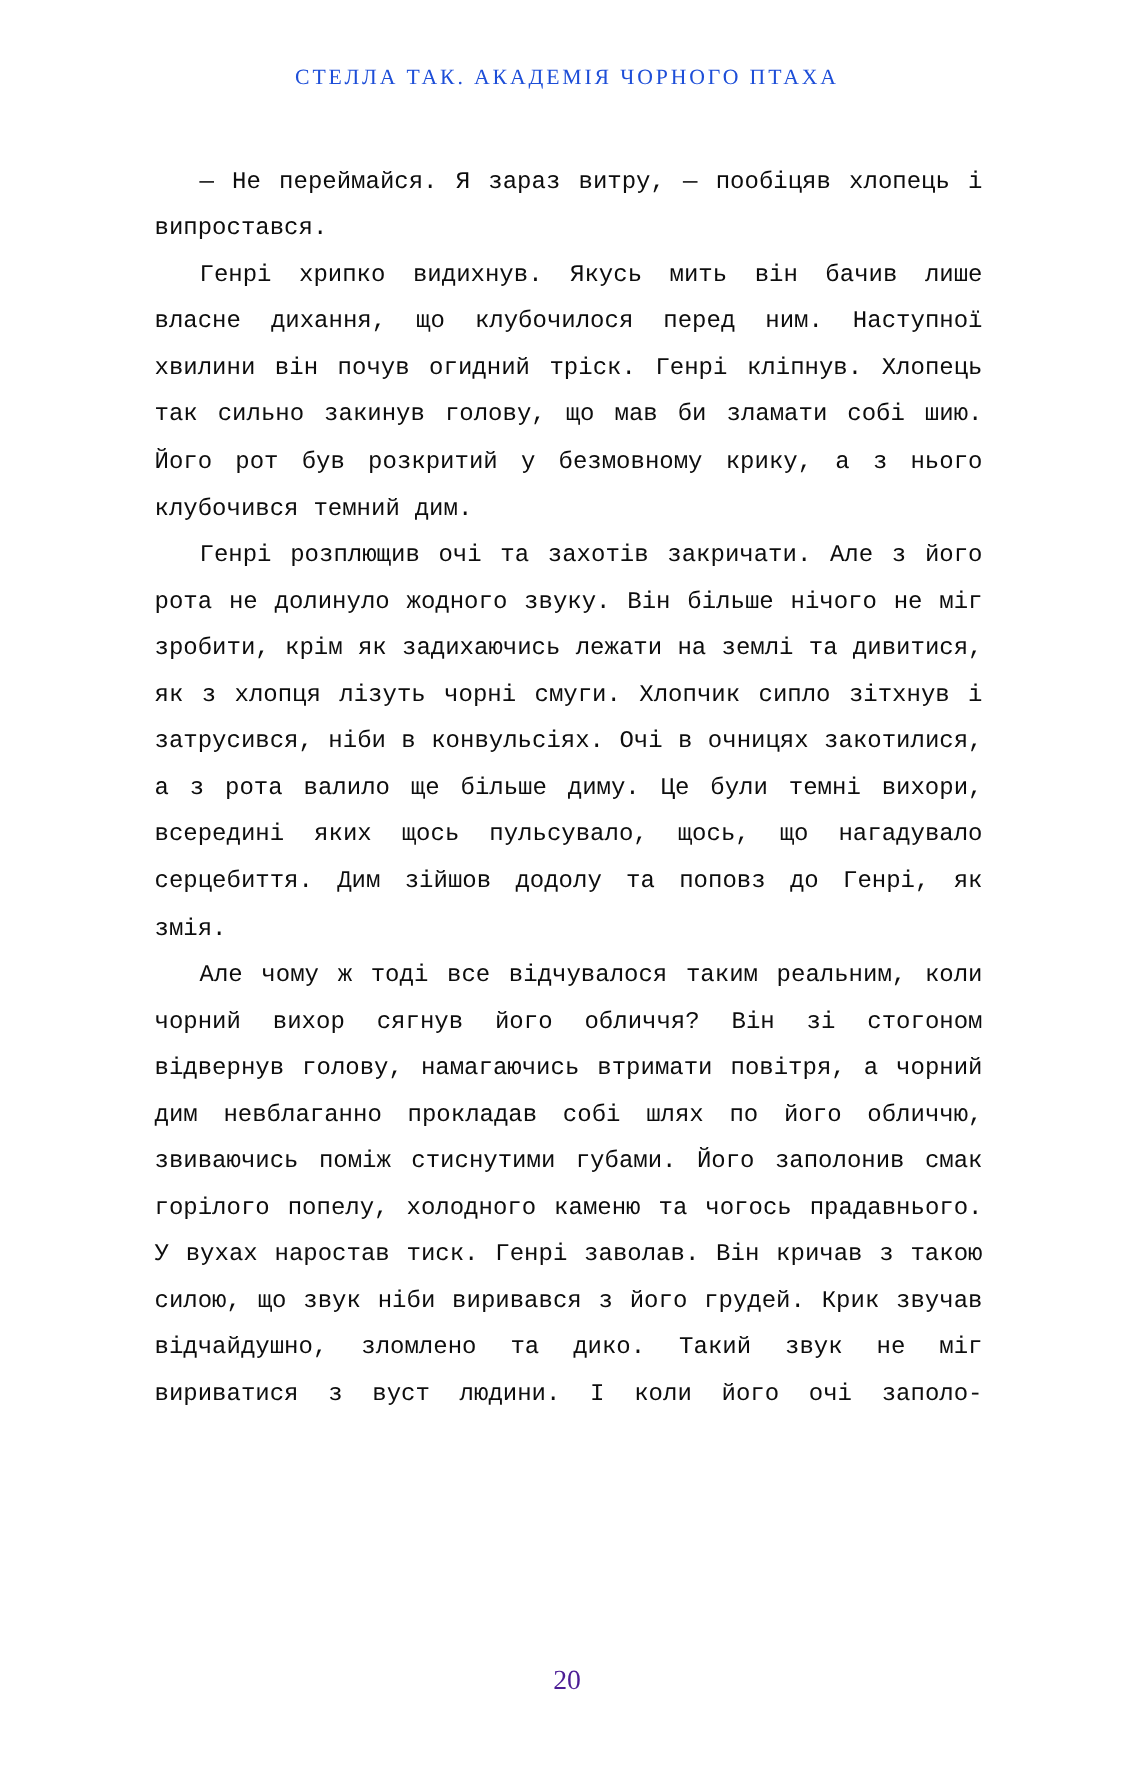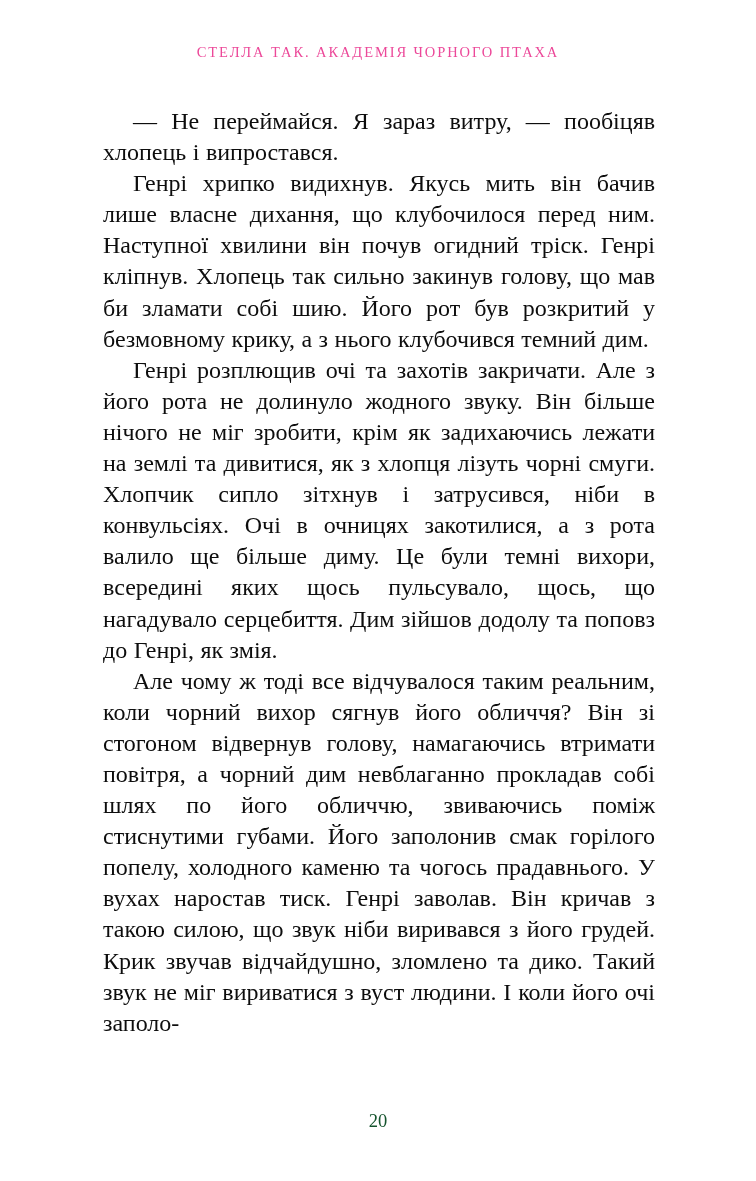--- a/index.html
+++ b/index.html
@@ -31,42 +31,43 @@
   .running-head {
     position: absolute;
     top: 45px;
     left: 0;
     right: 0;
     text-align: center;
     font-size: 14.5px;
     letter-spacing: 1.9px;
     font-variant: normal;
     text-transform: uppercase;
-    color: #ec4899;
+    color: #1d4ed8;
     white-space: nowrap;
     line-height: 1;
   }
 
   
   .text-block {
     position: absolute;
     top: 106px;
     left: 103px;
     width: 552px;
   }
 
   .para {
     margin: 0;
     text-indent: 30px;
     text-align: justify;
     text-justify: inter-word;
-    font-size: 24px;
+    font-size: 16px;
     line-height: 31.1px;
     hyphens: manual;
     word-spacing: 0.02em;
+    font-family: Liberation Mono, monospace;
   }
 
   
   .para:last-child {
     text-align: justify;
   }
 
   .para.force-justify-last {
     
   }
@@ -79,21 +80,21 @@
   
   .folio {
     position: absolute;
     bottom: 0;
     left: 0;
     right: 0;
     top: 1110px;
     text-align: center;
     font-size: 18.5px;
     line-height: 1.2;
-    color: #14532d;
+    color: #4c1d95;
   }
 </style>
 </head>
 <body>
 
 <div class="page">
 
   <div class="running-head">СТЕЛЛА ТАК. АКАДЕМІЯ ЧОРНОГО ПТАХА</div>
 
   <div class="text-block">

